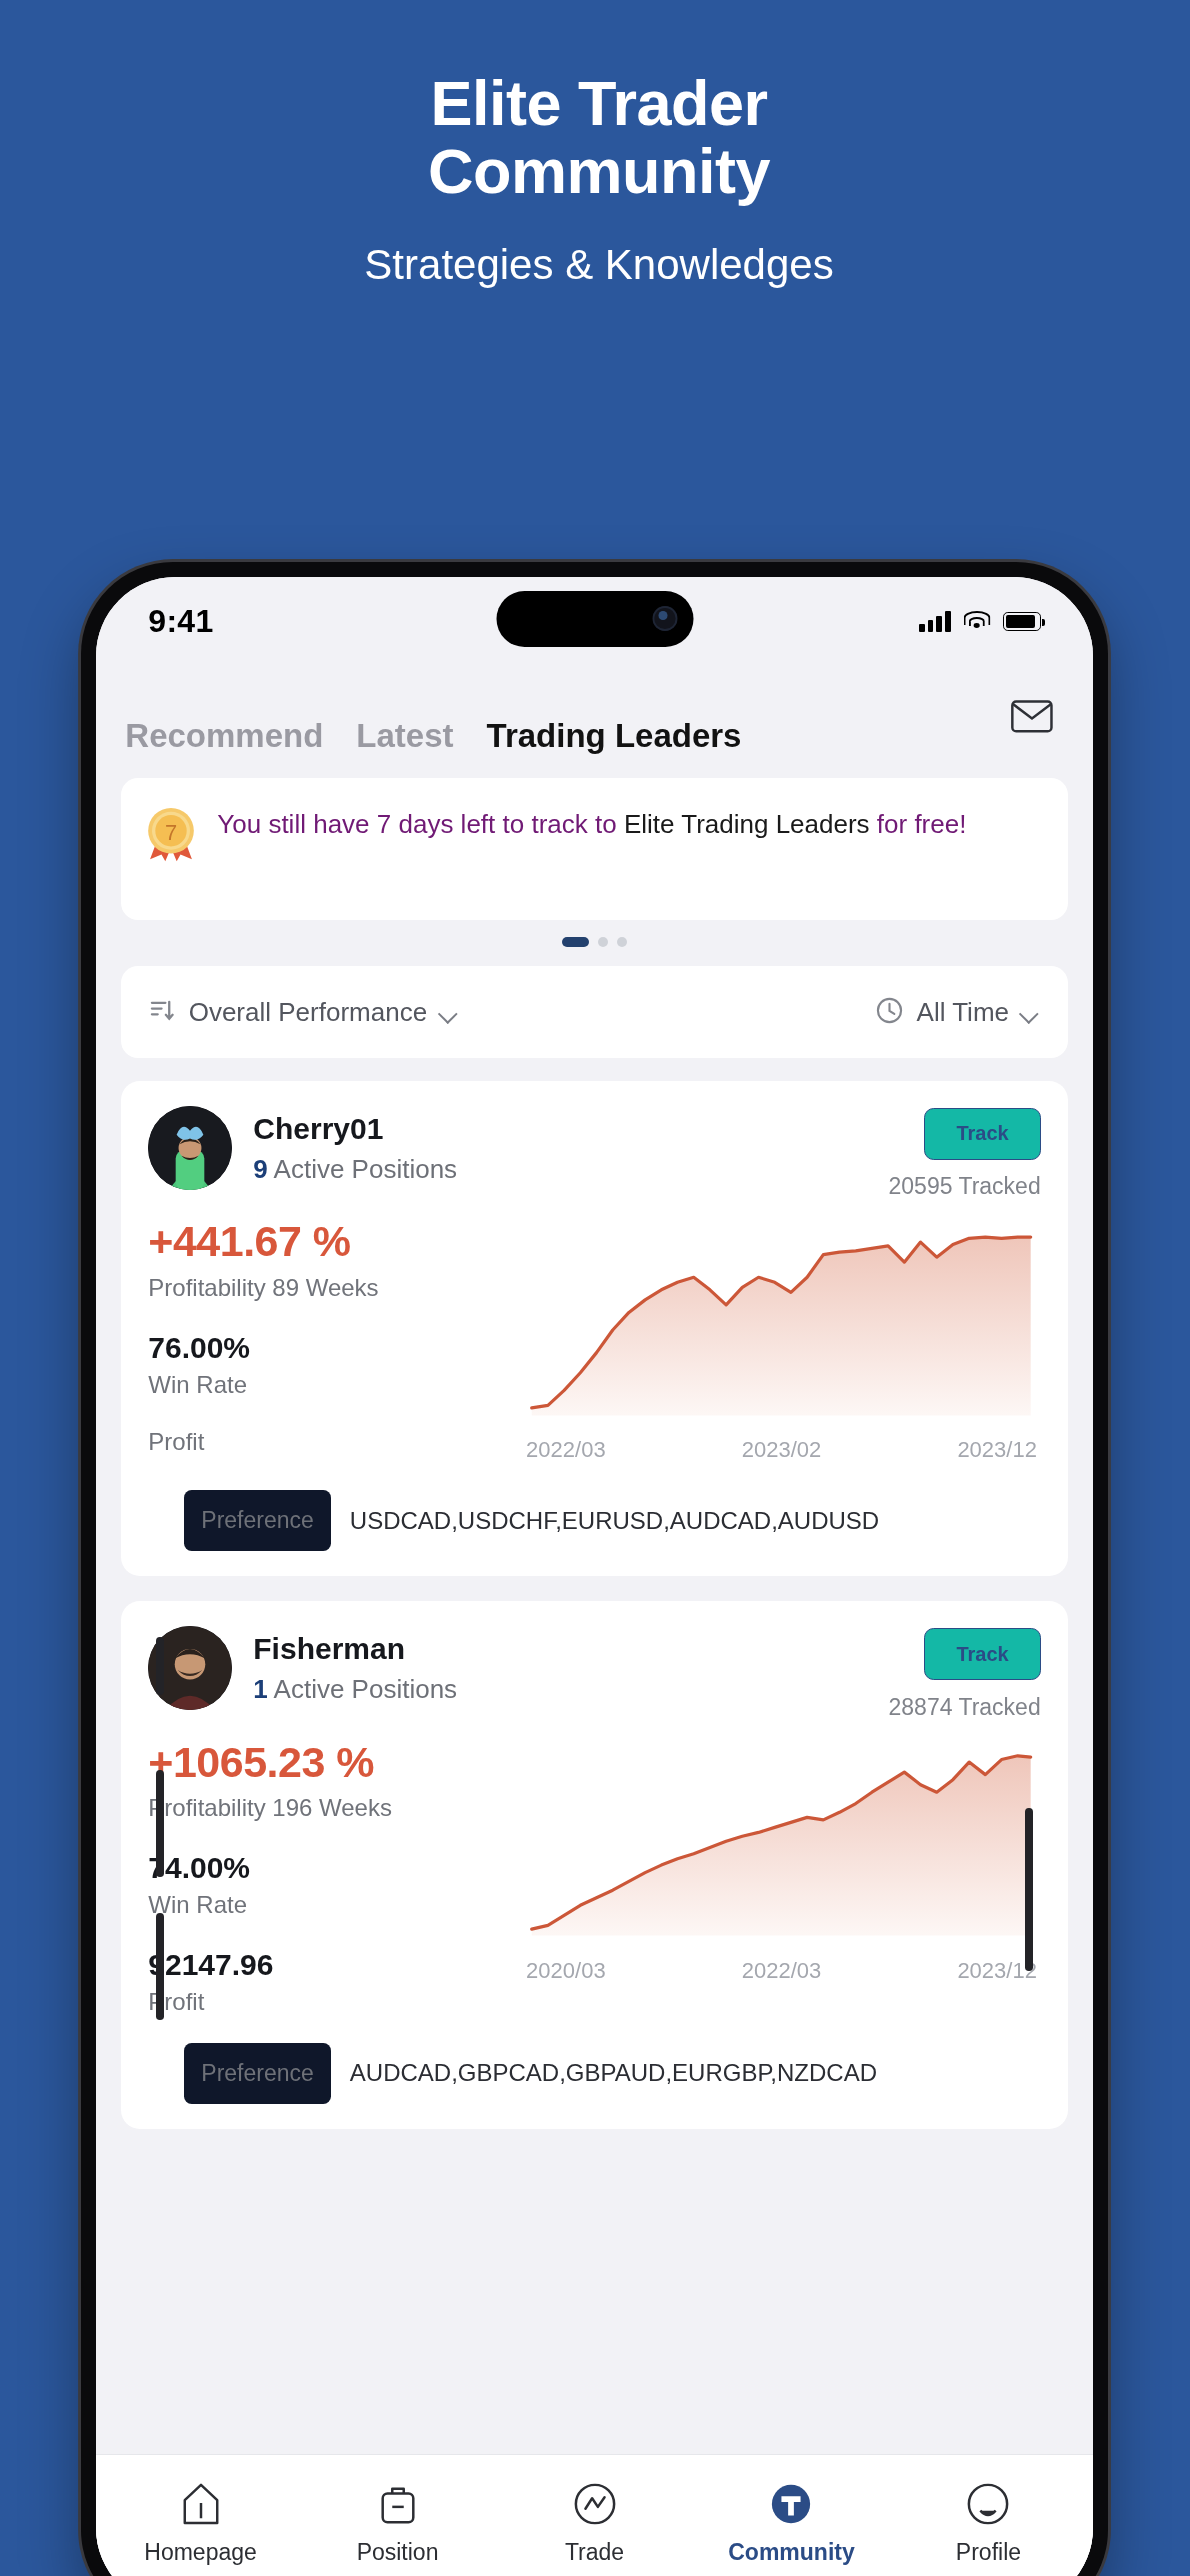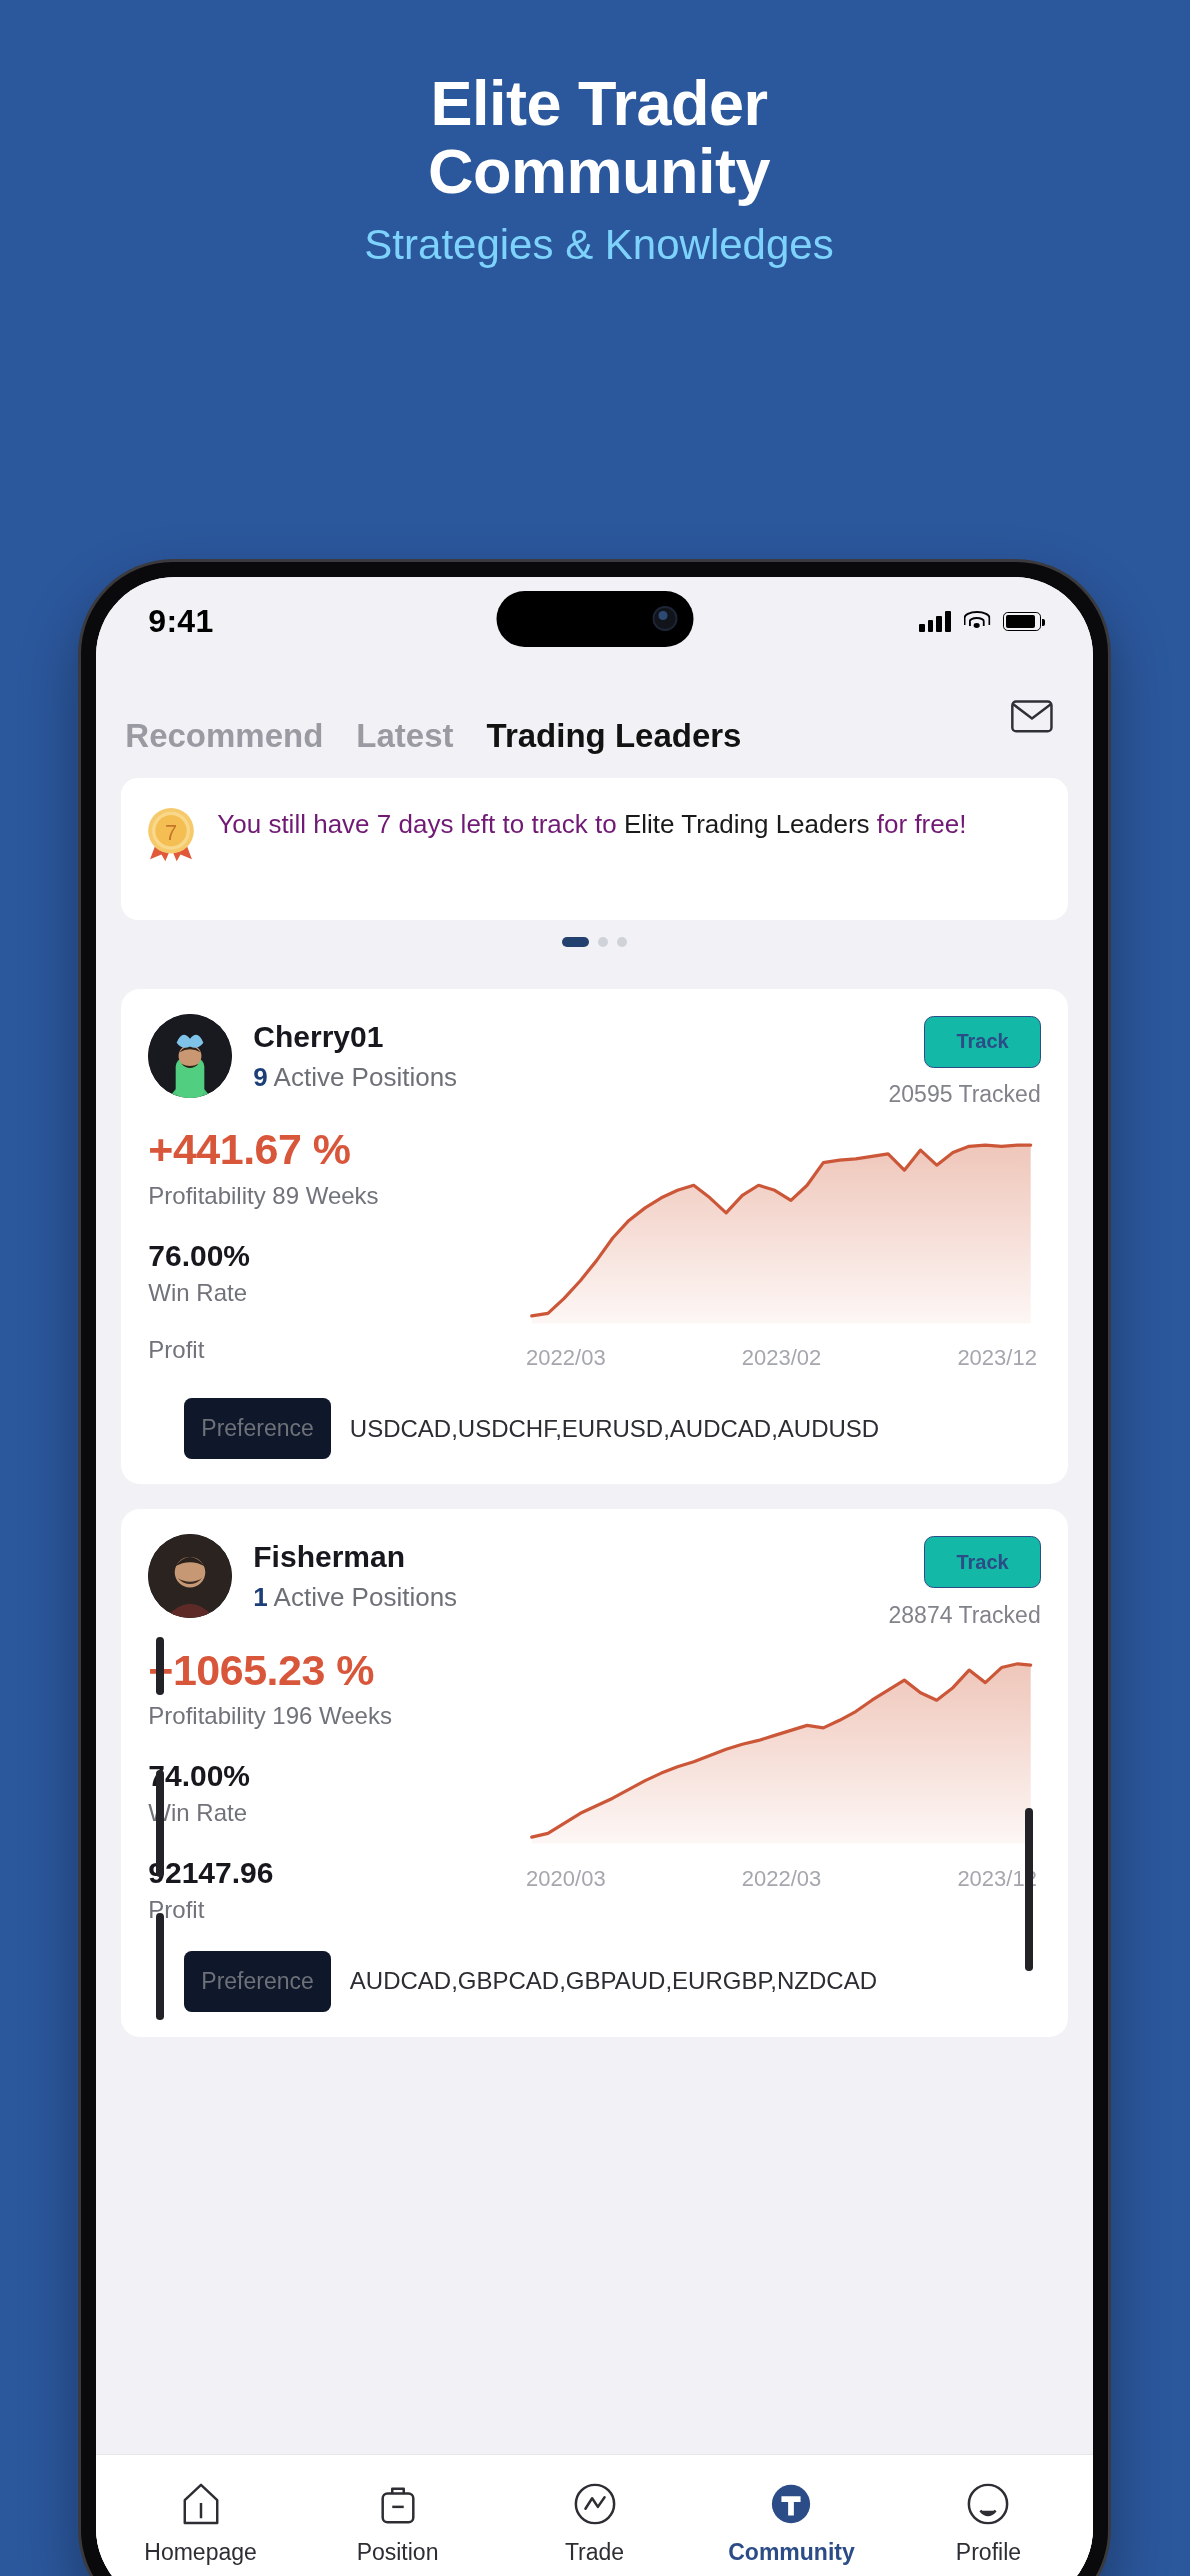--- a/index.html
+++ b/index.html
@@ -20,24 +20,24 @@
   .promo-title {
     color:#ffffff;
     font-size:63px;
     font-weight:bold;
     line-height:1.08;
     text-align:center;
     letter-spacing:-0.5px;
     max-width:863px;
   }
   .promo-sub {
-    color:#7dd3fc;
+    color:#ffffff;
     font-size:42px;
     font-weight:400;
-    margin-top:16px;
+    margin-top:36px;
     text-align:center;
   }
 
   
   .phone {
     position:absolute;
     left:81px; top:562px;
     width:1027px; height:2060px;
     background:#0a0a0c;
     border-radius:92px;
@@ -259,20 +259,44 @@
             <span class="hl">You still have 7 days left to track to </span><span>Elite Trading Leaders</span><span class="hl"> for free!</span>
           </div>
         </div>
         <div class="dots">
           <span class="dot on"></span>
           <span class="dot"></span>
           <span class="dot"></span>
         </div>
       </div>
 
+      <div class="filter-wrap">
+        <div class="filter">
+          <div class="filter-left">
+            <span>
+              <svg viewBox="0 0 26 26" width="25" height="25" stroke="#83868D" stroke-width="2.4" fill="none" stroke-linecap="round">
+                <path d="M2 5h14M2 11h10M2 17h6"></path>
+                <path d="M20 4v17M16.5 17.5L20 21.5L23.5 17.5"></path>
+              </svg>
+            </span>
+            <span class="filter-label">Overall Performance</span>
+            <span class="chev"></span>
+          </div>
+          <div class="filter-right">
+            <span>
+              <svg viewBox="0 0 28 28" width="27" height="27" stroke="#83868D" stroke-width="2.2" fill="none" stroke-linecap="round">
+                <circle cx="14" cy="14" r="12"></circle>
+                  <path d="M14 7v7.5l5 3"></path>
+              </svg>
+            </span>
+            <span class="filter-label">All Time</span>
+            <span class="chev"></span>
+          </div>
+        </div>
+      </div>
 
       <div class="cards">
 
         <div class="card">
           <div class="card-head">
             <div class="avatar">
               <svg viewBox="0 0 88 88" width="84" height="84">
                 <circle cx="44" cy="44" r="44" fill="#181a1f"></circle>
                 <path d="M22 88 q22 -34 44 0 Z" fill="#4CC47A"></path>
                 <rect x="29" y="46" width="30" height="42" rx="9" fill="#52CE80"></rect>

